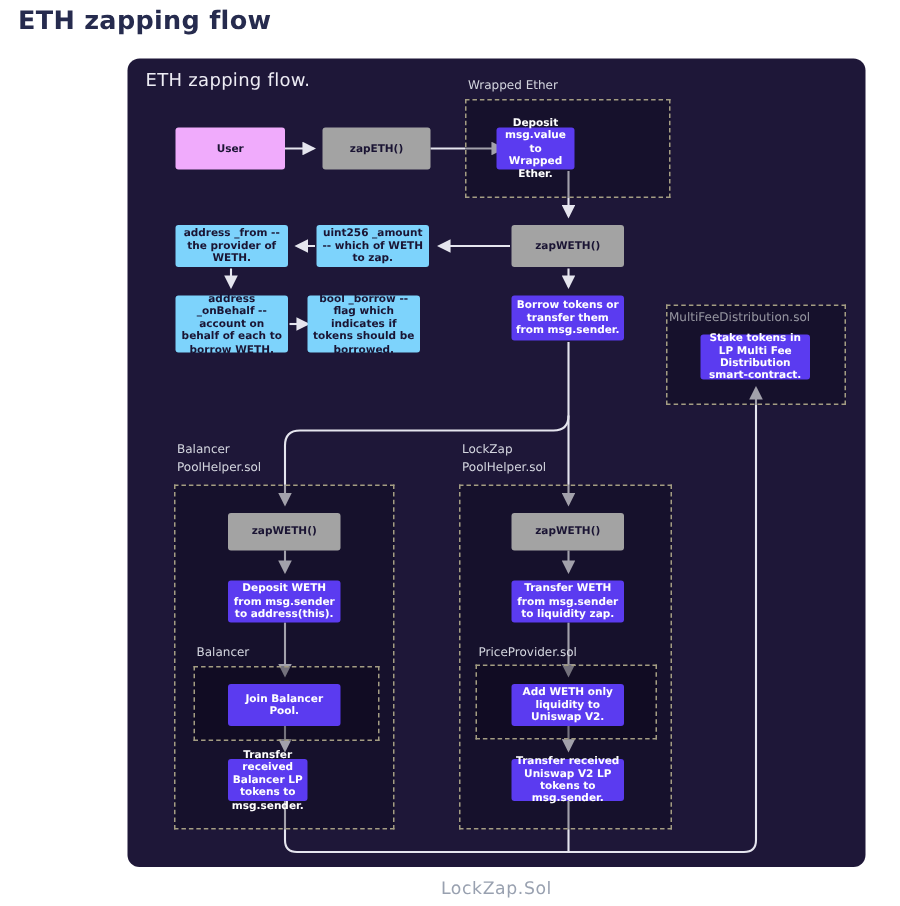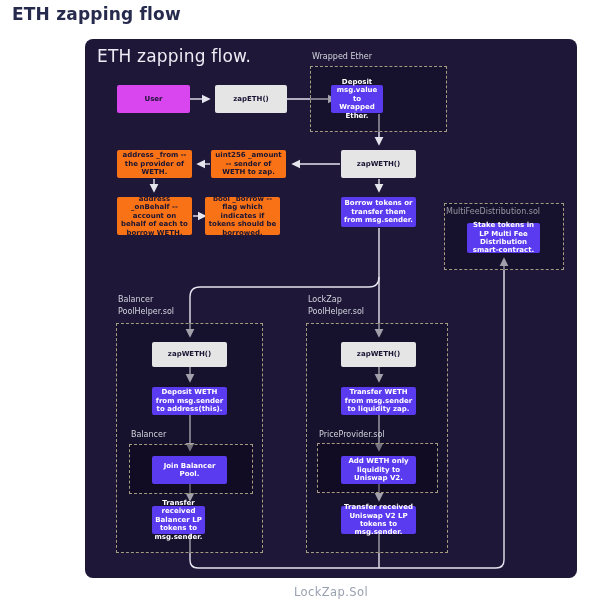--- a/index.html
+++ b/index.html
@@ -11,40 +11,40 @@
   .page-heading{
     position:absolute;left:12px;top:4px;
     font-size:17px;font-weight:700;color:#262b4e;letter-spacing:.2px;
   }
   .panel{
     position:absolute;left:85px;top:39px;width:492px;height:539px;
     background:#1e1738;border-radius:8px;
   }
   .panel-title{
     position:absolute;left:12px;top:7px;
-    color:#edecf4;font-size:17px;letter-spacing:.2px;
+    color:#edecf4;font-size:12px;letter-spacing:.2px;
   }
   svg.wires{position:absolute;left:0;top:0;z-index:1;}
   .dashed-box{
     position:absolute;border:1px dashed #a49d83;
     background:rgba(5,2,18,.30);z-index:2;box-sizing:border-box;
   }
   .ctr-label{
     position:absolute;color:#d3d5de;font-size:8px;z-index:2;white-space:nowrap;
   }
   .node{
     position:absolute;z-index:3;box-sizing:border-box;
     display:flex;align-items:center;justify-content:center;text-align:center;
     font-size:7px;font-weight:700;line-height:1.2;
     border-radius:2px;padding:2px 3px;
   }
-  .node.white {background:#d946ef;color:#1a1433;}
-  .node.lime  {background:#e5e5e5;color:#1a1433;}
+  .node.white {background:#f0abfc;color:#1a1433;}
+  .node.lime  {background:#a3a3a3;color:#1a1433;}
   .node.purple{background:#5b3bf0;color:#ffffff;}
-  .node.salmon{background:#f97316;color:#1a1433;}
+  .node.salmon{background:#7dd3fc;color:#1a1433;}
   .footer-caption{
     position:absolute;left:85px;top:585px;width:492px;text-align:center;
     color:#99a1b0;font-size:11.5px;letter-spacing:.4px;
   }
 </style>
 </head>
 <body>
 
 <div class="page-heading">ETH zapping flow</div>
 
@@ -98,21 +98,21 @@
   <div class="dashed-box" style="left:44px;top:405px;width:124px;height:50px;"></div>
 
   <div class="ctr-label" style="left:234px;top:391px;">PriceProvider.sol</div>
   <div class="dashed-box" style="left:232px;top:404px;width:121px;height:50px;"></div>
 
   <div class="node white" style="left:32px;top:46px;width:73px;height:28px;">User</div>
   <div class="node lime" style="left:130px;top:46px;width:72px;height:28px;">zapETH()</div>
   <div class="node purple" style="left:246px;top:46px;width:52px;height:28px;">Deposit msg.value to Wrapped Ether.</div>
 
   <div class="node salmon" style="left:32px;top:111px;width:75px;height:28px;">address _from -- the provider of WETH.</div>
-  <div class="node salmon" style="left:126px;top:111px;width:75px;height:28px;">uint256 _amount -- sender of WETH to zap.</div>
+  <div class="node salmon" style="left:126px;top:111px;width:75px;height:28px;">uint256 _amount -- which of WETH to zap.</div>
   <div class="node lime" style="left:256px;top:111px;width:75px;height:28px;">zapWETH()</div>
 
   <div class="node salmon" style="left:32px;top:158px;width:75px;height:38px;">address _onBehalf -- account on behalf of each to borrow WETH.</div>
   <div class="node salmon" style="left:120px;top:158px;width:75px;height:38px;">bool _borrow -- flag which indicates if tokens should be borrowed.</div>
   <div class="node purple" style="left:256px;top:158px;width:75px;height:30px;">Borrow tokens or transfer them from msg.sender.</div>
 
   <div class="node purple" style="left:382px;top:184px;width:73px;height:30px;">Stake tokens in LP Multi Fee Distribution smart-contract.</div>
 
   <div class="node lime" style="left:67px;top:303px;width:75px;height:25px;">zapWETH()</div>
   <div class="node purple" style="left:67px;top:348px;width:75px;height:28px;">Deposit WETH from msg.sender to address(this).</div>

